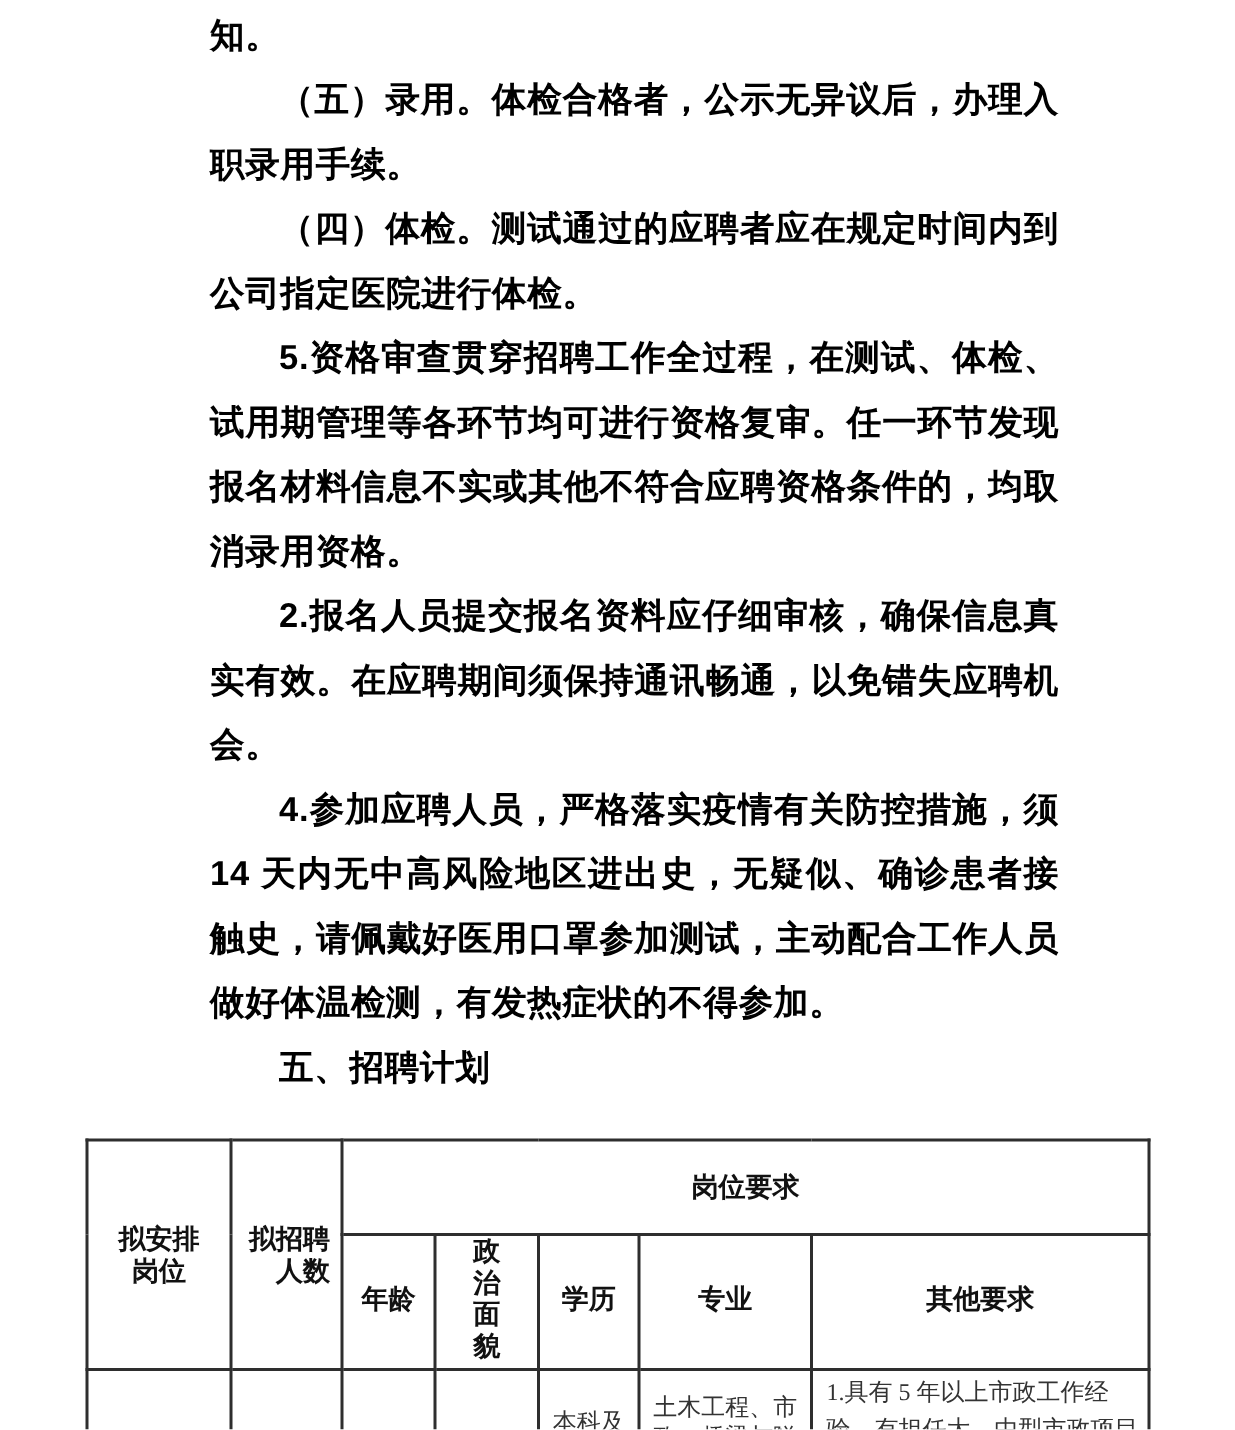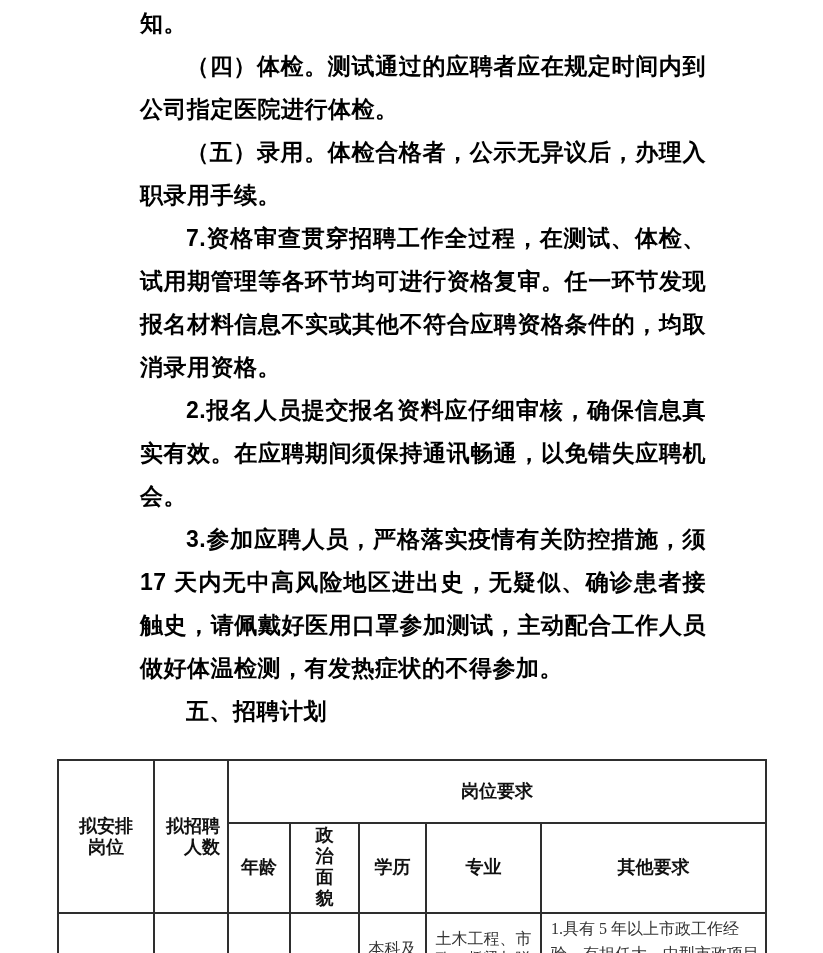--- a/index.html
+++ b/index.html
@@ -77,25 +77,25 @@
   .doc-table tr.hdr-sub   { height: 42px; font-family: Liberation Mono, monospace; }
   .doc-table tr.data-row  { height: 101px; }
 </style>
 </head>
 <body>
 
 <div class="page">
 
   <div class="text-block">
     <p class="noindent">知。</p>
+    <p>（五）录用。体检合格者，公示无异议后，办理入职录用手续。</p>
     <p>（四）体检。测试通过的应聘者应在规定时间内到公司指定医院进行体检。</p>
-    <p>（五）录用。体检合格者，公示无异议后，办理入职录用手续。</p>
-    <p>7.资格审查贯穿招聘工作全过程，在测试、体检、试用期管理等各环节均可进行资格复审。任一环节发现报名材料信息不实或其他不符合应聘资格条件的，均取消录用资格。</p>
+    <p>5.资格审查贯穿招聘工作全过程，在测试、体检、试用期管理等各环节均可进行资格复审。任一环节发现报名材料信息不实或其他不符合应聘资格条件的，均取消录用资格。</p>
     <p>2.报名人员提交报名资料应仔细审核，确保信息真实有效。在应聘期间须保持通讯畅通，以免错失应聘机会。</p>
-    <p>3.参加应聘人员，严格落实疫情有关防控措施，须 17 天内无中高风险地区进出史，无疑似、确诊患者接触史，请佩戴好医用口罩参加测试，主动配合工作人员做好体温检测，有发热症状的不得参加。</p>
+    <p>4.参加应聘人员，严格落实疫情有关防控措施，须 14 天内无中高风险地区进出史，无疑似、确诊患者接触史，请佩戴好医用口罩参加测试，主动配合工作人员做好体温检测，有发热症状的不得参加。</p>
     <p>五、招聘计划</p>
   </div>
 
   <table class="doc-table">
     <colgroup>
       <col style="width:96px">
       <col style="width:74px">
       <col style="width:62px">
       <col style="width:69px">
       <col style="width:67px">

